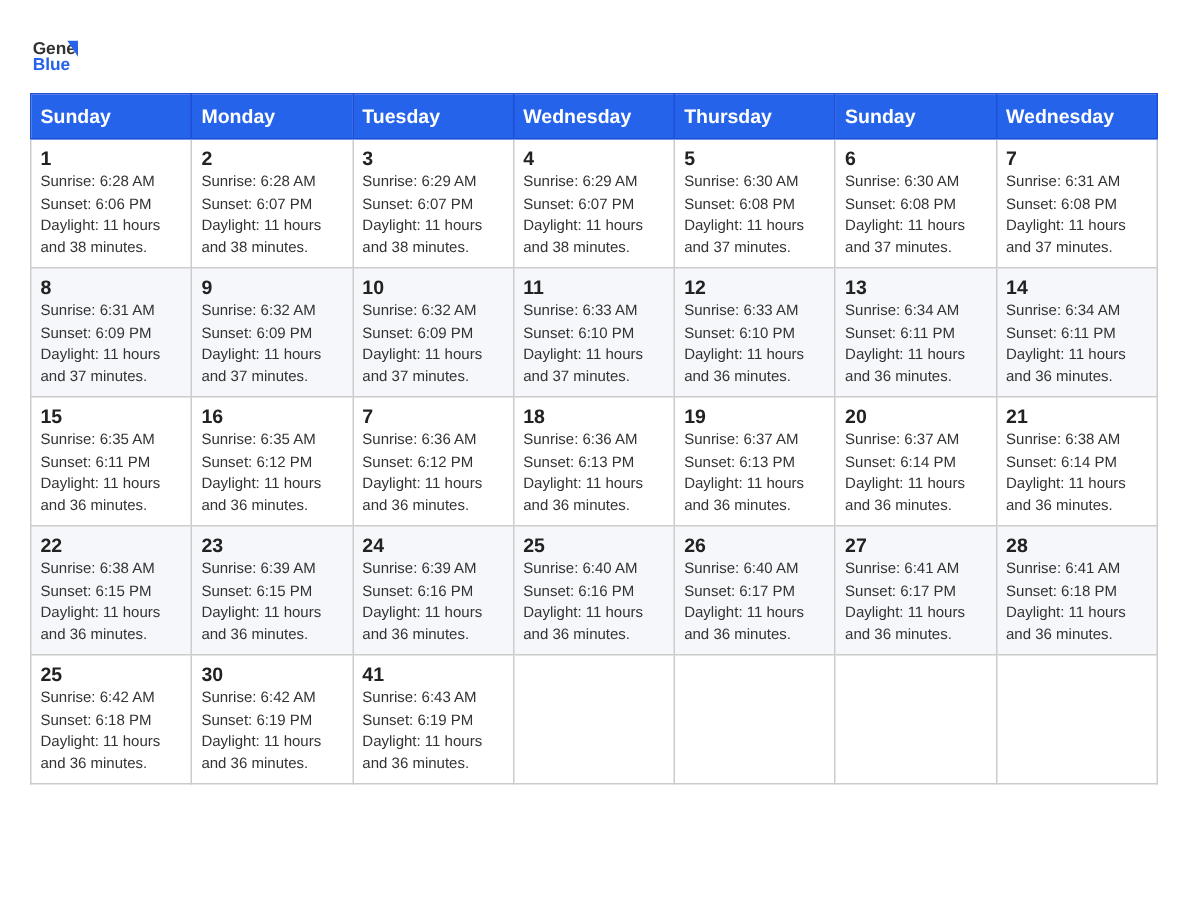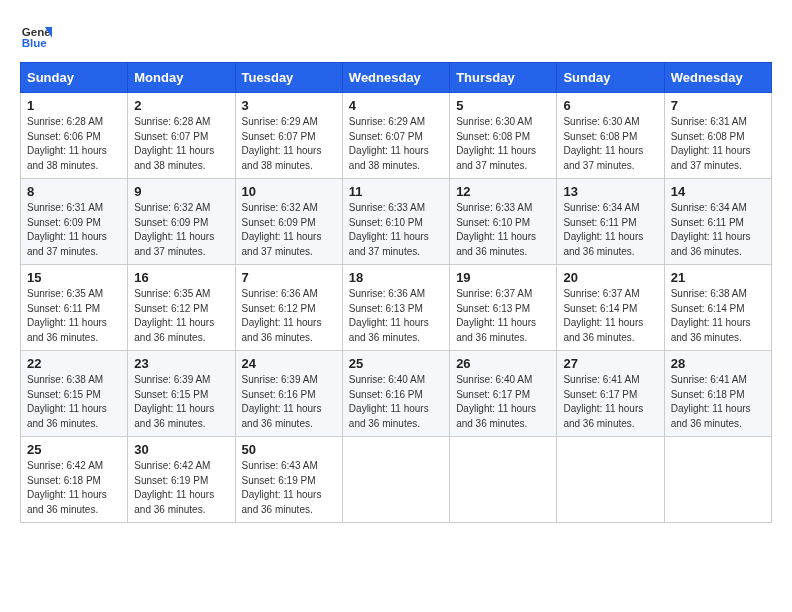--- a/index.html
+++ b/index.html
@@ -233,21 +233,21 @@
       <tr>
         <td>
           <span class="day-number">25</span>
           <div class="day-detail">Sunrise: 6:42 AM<br>Sunset: 6:18 PM<br>Daylight: 11 hours and 36 minutes.</div>
         </td>
         <td>
           <span class="day-number">30</span>
           <div class="day-detail">Sunrise: 6:42 AM<br>Sunset: 6:19 PM<br>Daylight: 11 hours and 36 minutes.</div>
         </td>
         <td>
-          <span class="day-number">50</span>
+          <span class="day-number">41</span>
           <div class="day-detail">Sunrise: 6:43 AM<br>Sunset: 6:19 PM<br>Daylight: 11 hours and 36 minutes.</div>
         </td>
         <td class="empty-cell"></td>
         <td class="empty-cell"></td>
         <td class="empty-cell"></td>
         <td class="empty-cell"></td>
       </tr>
     </tbody>
 </table>
 

